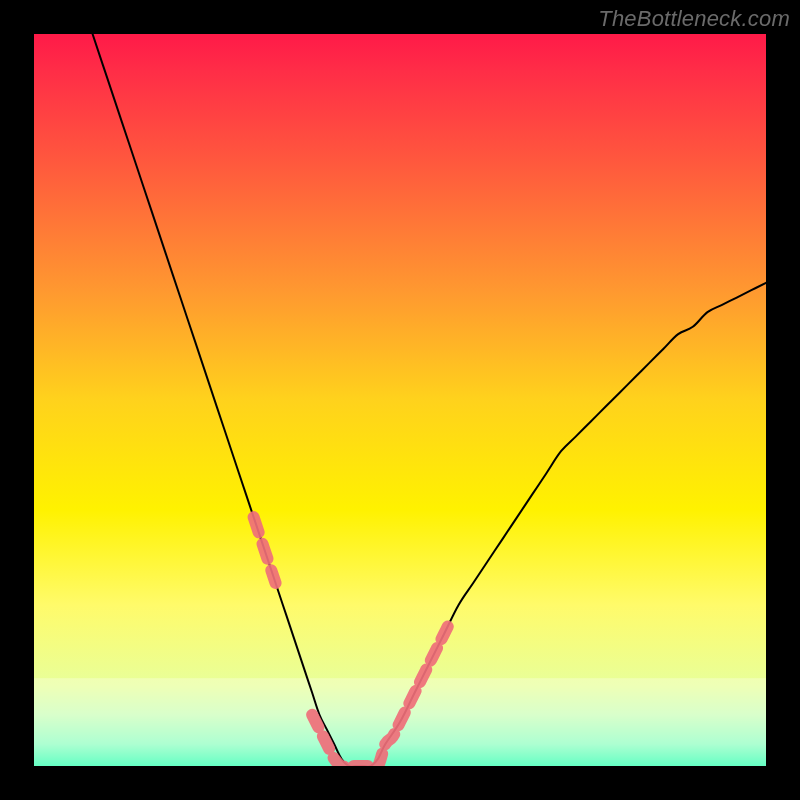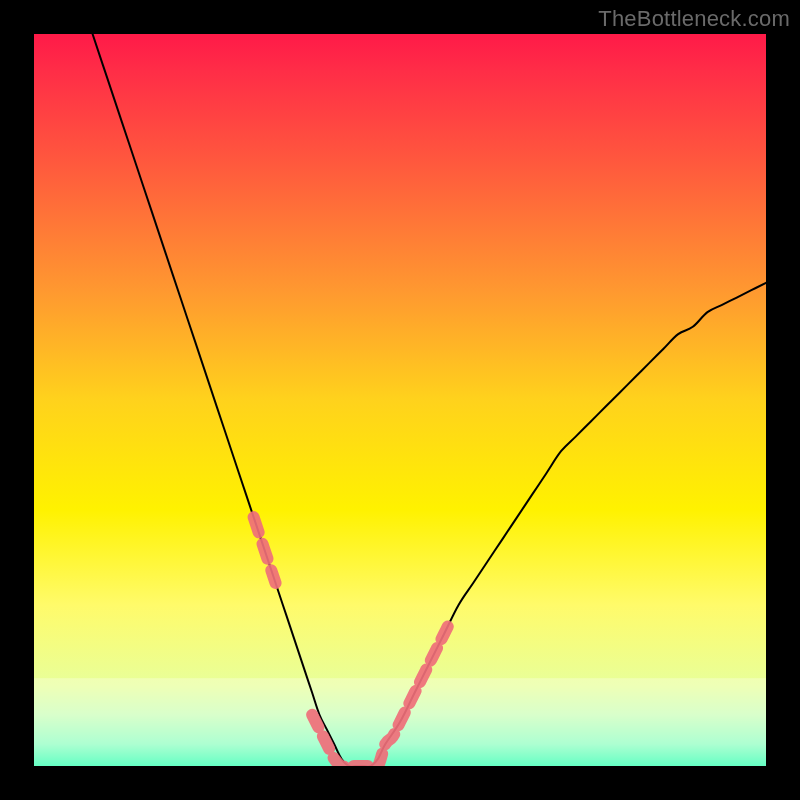--- a/index.html
+++ b/index.html
@@ -32,20 +32,21 @@
   }
   .watermark {
     position: absolute;
     top: 6px;
     right: 10px;
     color: #6a6a6a;
     font-size: 22px;
     font-weight: 400;
     letter-spacing: 0.2px;
     user-select: none;
+    font-style: italic;
   }
 </style>
 </head>
 <body>
 
 <div class="stage">
   <div class="plot">
     <svg id="chart-svg" viewBox="0 0 732 732">
         <defs>
           <linearGradient id="bg-grad" x1="0" y1="0" x2="0" y2="1">

